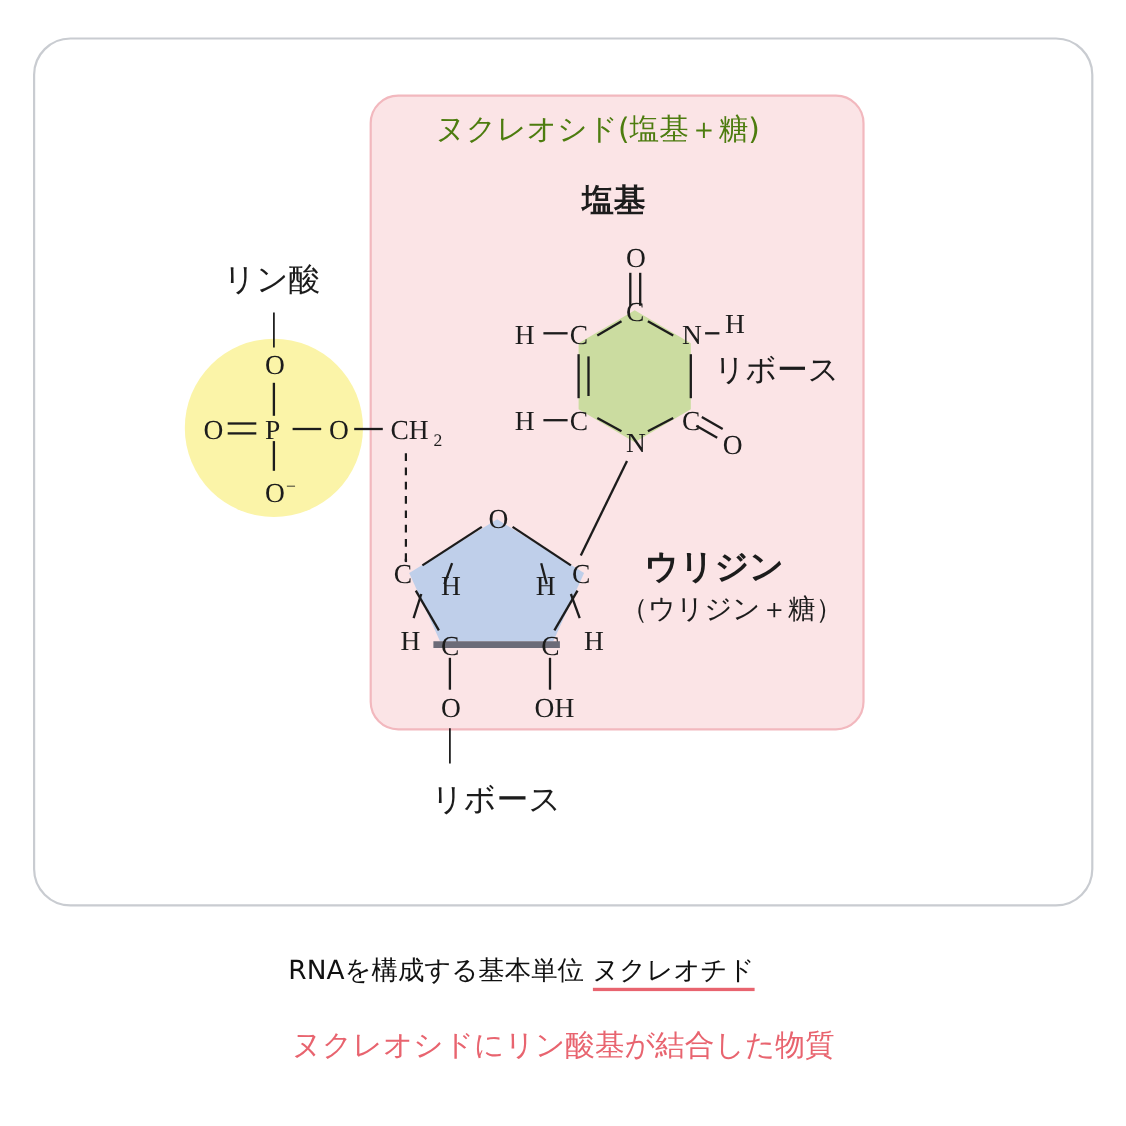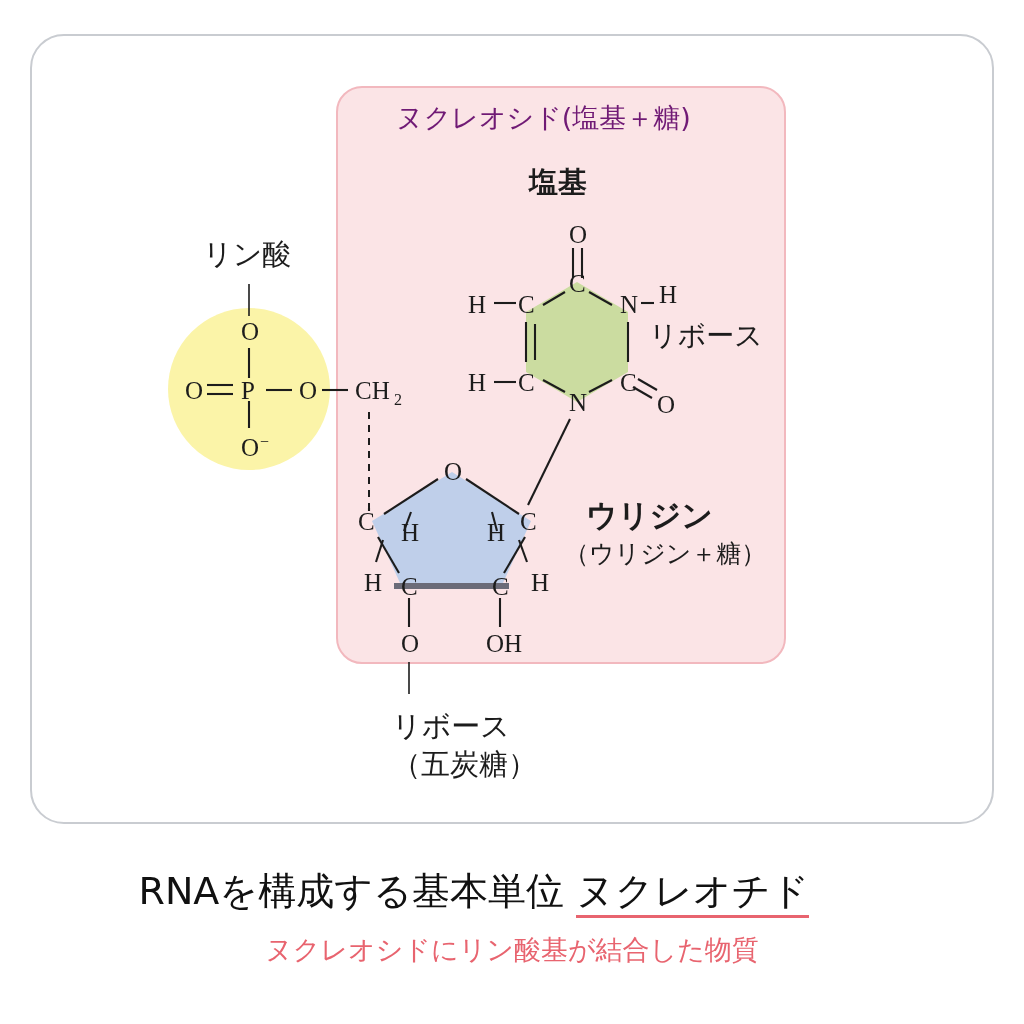--- a/index.html
+++ b/index.html
@@ -55,21 +55,21 @@
     white-space: nowrap;
     line-height: 1;
   }
   .jp {
     font-family: "DejaVu Sans", sans-serif;
   }
   .nucleoside-title {
     left: 396px;
     top: 104px;
     font-size: 27px;
-    color: #701a75;
+    color: #4d7c0f;
   }
   .base-title {
     left: 529px;
     top: 168px;
     font-size: 29px;
     color: #1c1c1c;
     font-weight: bold;
   }
   .uracil-label {
     left: 649px;
@@ -108,21 +108,21 @@
     top: 750px;
     font-size: 29px;
     color: #1c1c1c;
   }
   .caption-main {
     position: absolute;
     left: 0;
     top: 866px;
     width: 948px;
     text-align: center;
-    font-size: 38px;
+    font-size: 24px;
     color: #111111;
   }
   .caption-main .underlined {
     border-bottom: 3px solid #e8646f;
     padding-bottom: 2px;
   }
   .caption-sub {
     position: absolute;
     left: 0;
     top: 932px;
@@ -281,21 +281,20 @@
   <div class="lbl jp uracil-label">リボース</div>
 
   <div class="lbl jp uridine-label">ウリジン</div>
 
   <div class="lbl jp uridine-sub">（ウリジン＋糖）</div>
 
   <div class="lbl jp phosphate-label">リン酸</div>
 
   <div class="lbl jp ribose-label">リボース</div>
 
-  <div class="lbl jp ribose-sub">（五炭糖）</div>
 
   <div class="caption-main jp">
     <span>RNAを構成する基本単位 </span><span class="underlined">ヌクレオチド</span>
   </div>
 
   <div class="caption-sub jp">ヌクレオシドにリン酸基が結合した物質</div>
 
 </div>
 
 </body></html>

